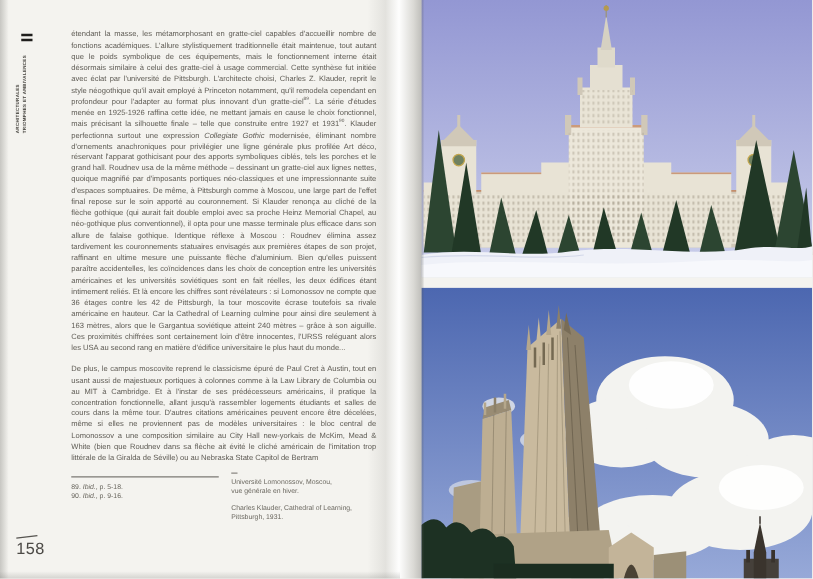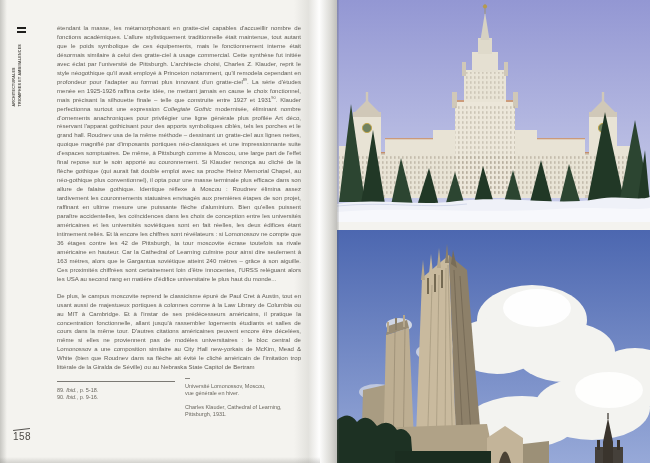--- a/index.html
+++ b/index.html
@@ -23,21 +23,21 @@
   .text-column p{margin:0 0 8px 0;}
   sup.fnref{font-size:3.8px;line-height:0;vertical-align:super;}
 
   .footnote-block{position:absolute;left:57px;top:381px;width:120px;color:var(--ink-light);font-size:5.5px;line-height:7.3px;}
   .footnote-rule{border-top:.8px solid #7b7974;margin-bottom:5px;width:118px;}
   .caption-block{position:absolute;left:185px;top:378px;width:112px;color:var(--ink-light);font-size:5.5px;line-height:7.3px;}
   .caption-tick{width:5px;border-top:.8px solid #8a8883;margin-bottom:4px;}
   .caption p{margin:0 0 6px 0;}
   .caption span{display:block;}
 
-  .page-number{position:absolute;left:13px;top:429px;color:#4c4a46;font-size:10px;letter-spacing:.4px;}
+  .page-number{position:absolute;left:13px;top:429px;color:#4c4a46;font-size:13px;letter-spacing:.4px;}
   .page-number .overbar{display:block;width:17px;border-top:1px solid #55534f;transform:rotate(-7deg);margin-bottom:.5px;}
 
   
   .gutter{position:absolute;left:294px;top:0;width:45px;height:463px;z-index:5;pointer-events:none;
     background:linear-gradient(to right,rgba(110,110,104,0) 0%,rgba(110,110,104,.13) 32%,
       rgba(255,255,255,.9) 56%,rgba(125,125,118,.22) 82%,rgba(85,85,80,.32) 95%,rgba(85,85,80,.12) 100%);}
 
   
   .page-right{position:absolute;left:337px;top:0;width:313px;height:463px;}
   figure{margin:0;position:absolute;left:0;width:313px;overflow:hidden;}

